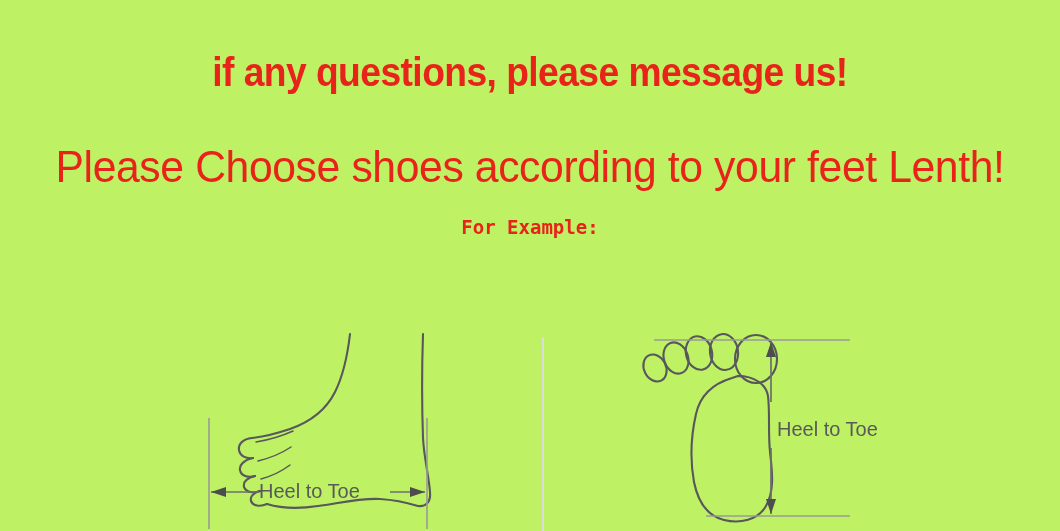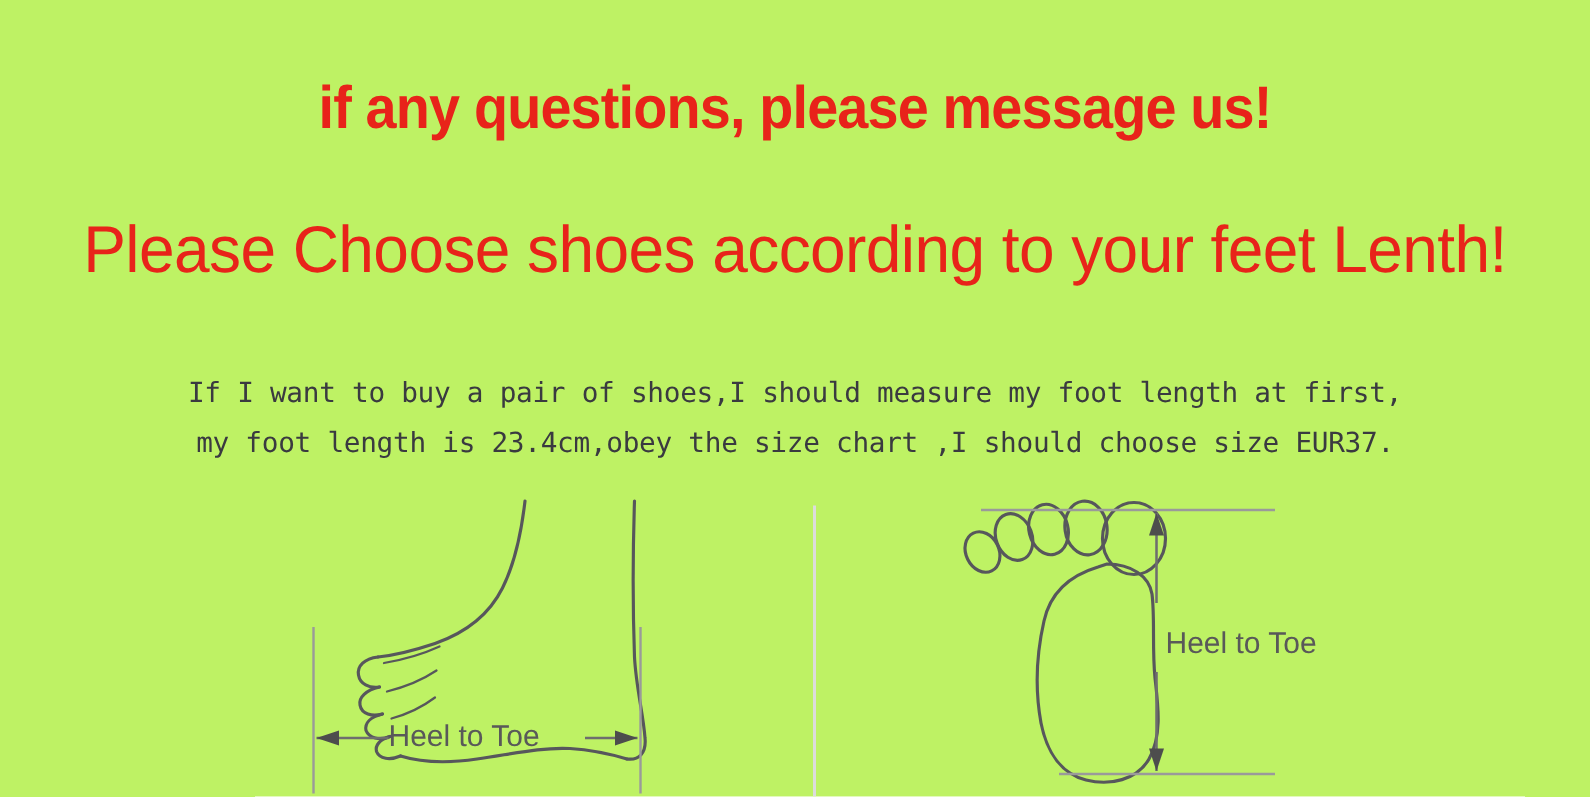--- a/index.html
+++ b/index.html
@@ -110,24 +110,23 @@
 </style>
 </head>
 <body>
 
 <div id="page">
 
   <div class="headline-1">if any questions, please message us!</div>
 
   <div class="headline-2">Please Choose shoes according to your feet Lenth!</div>
 
-
-  <div class="body-line l1">If I want to buy a pair of shoes,I should measure my foot length at first,</div>
-
-  <div class="body-line l2">my foot length is 23.4cm,obey the size chart ,I should choose size EUR37.</div>
+  <div class="example-label">For Example:</div>
+
+
 
   <div class="divider"></div>
 
   <div class="diagram side">
     <svg width="290" height="201" viewBox="0 0 290 201">
       <g fill="none" stroke="#57575c" stroke-width="2.1" stroke-linecap="round" stroke-linejoin="round">
 
         <path d="M 160 4
                  C 157 30, 152 48, 145 62
                  C 136 80, 120 92, 100 99

